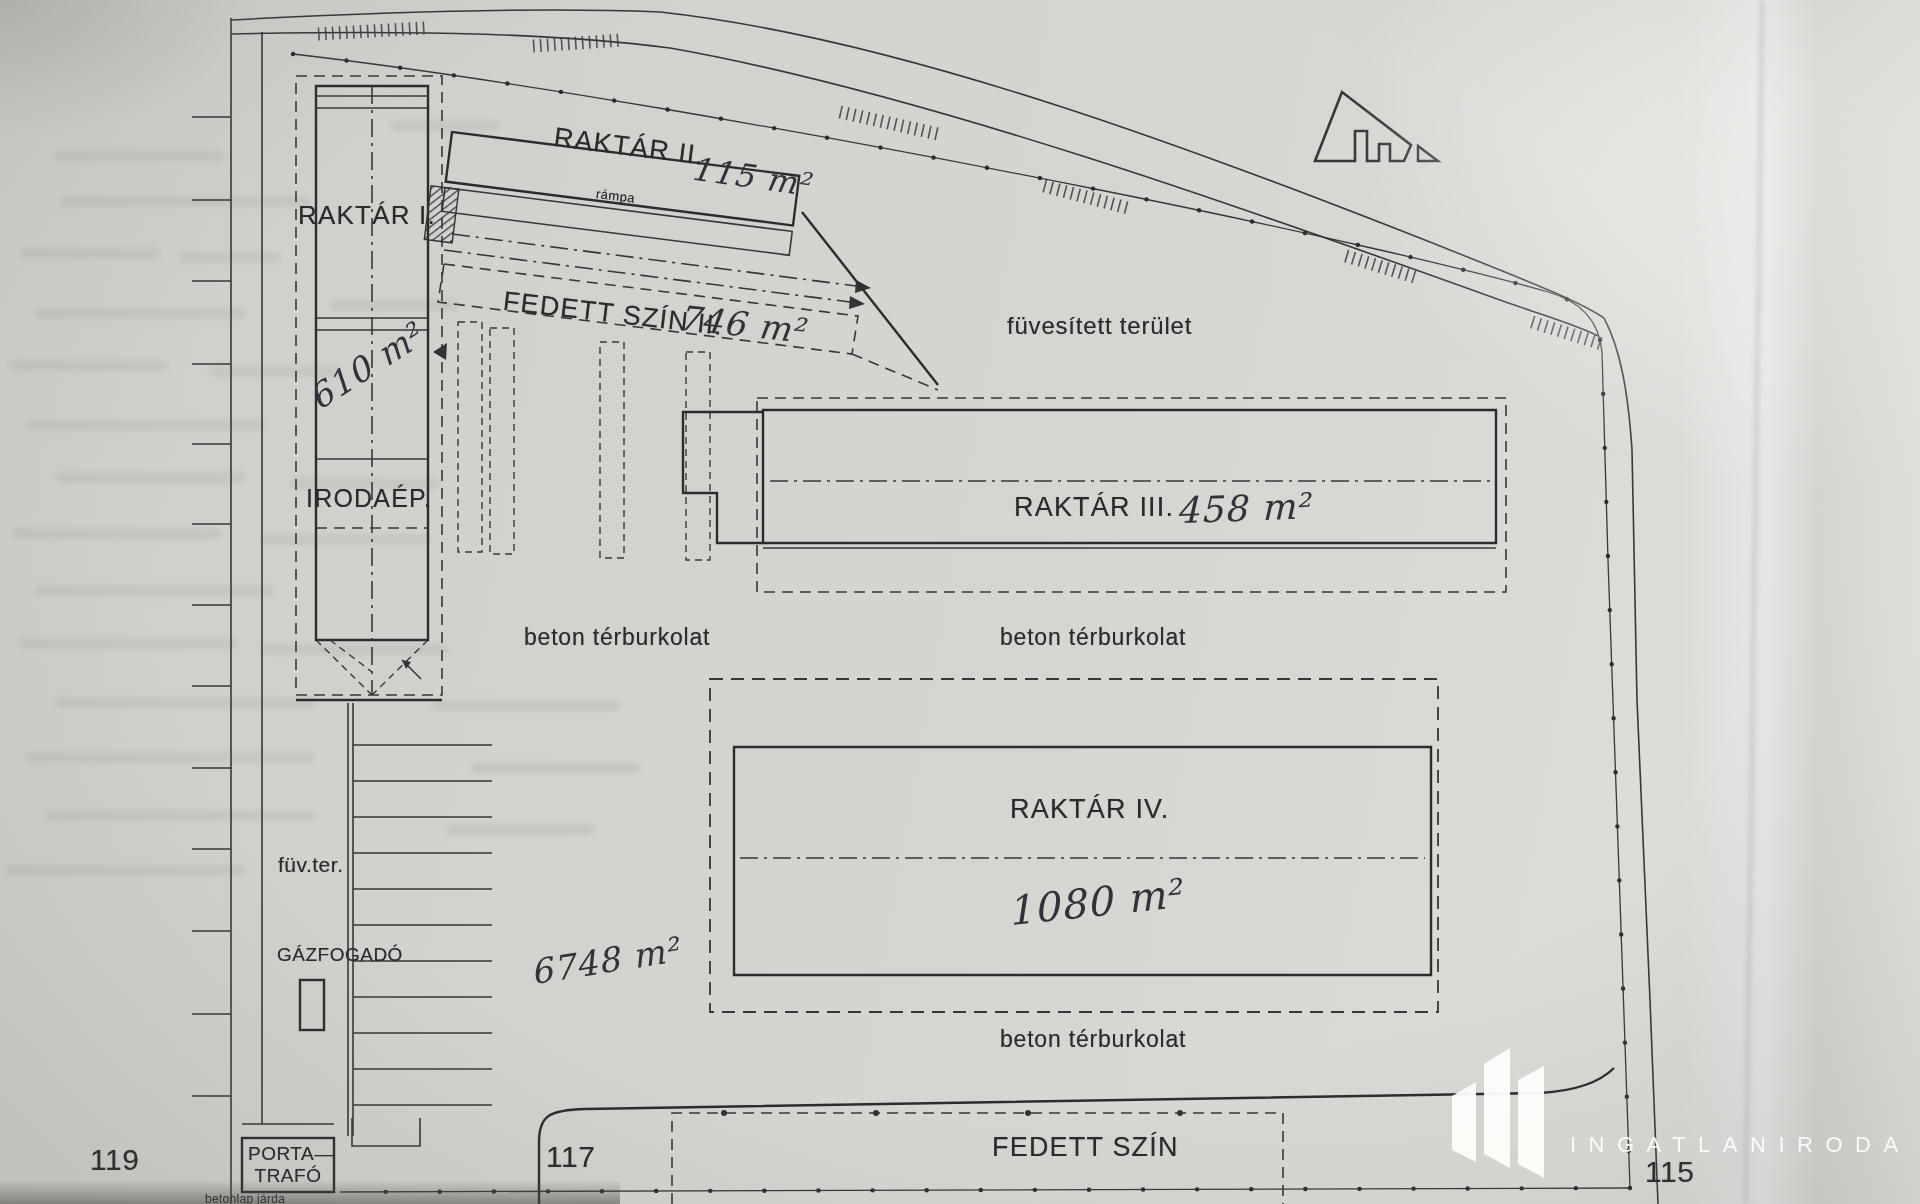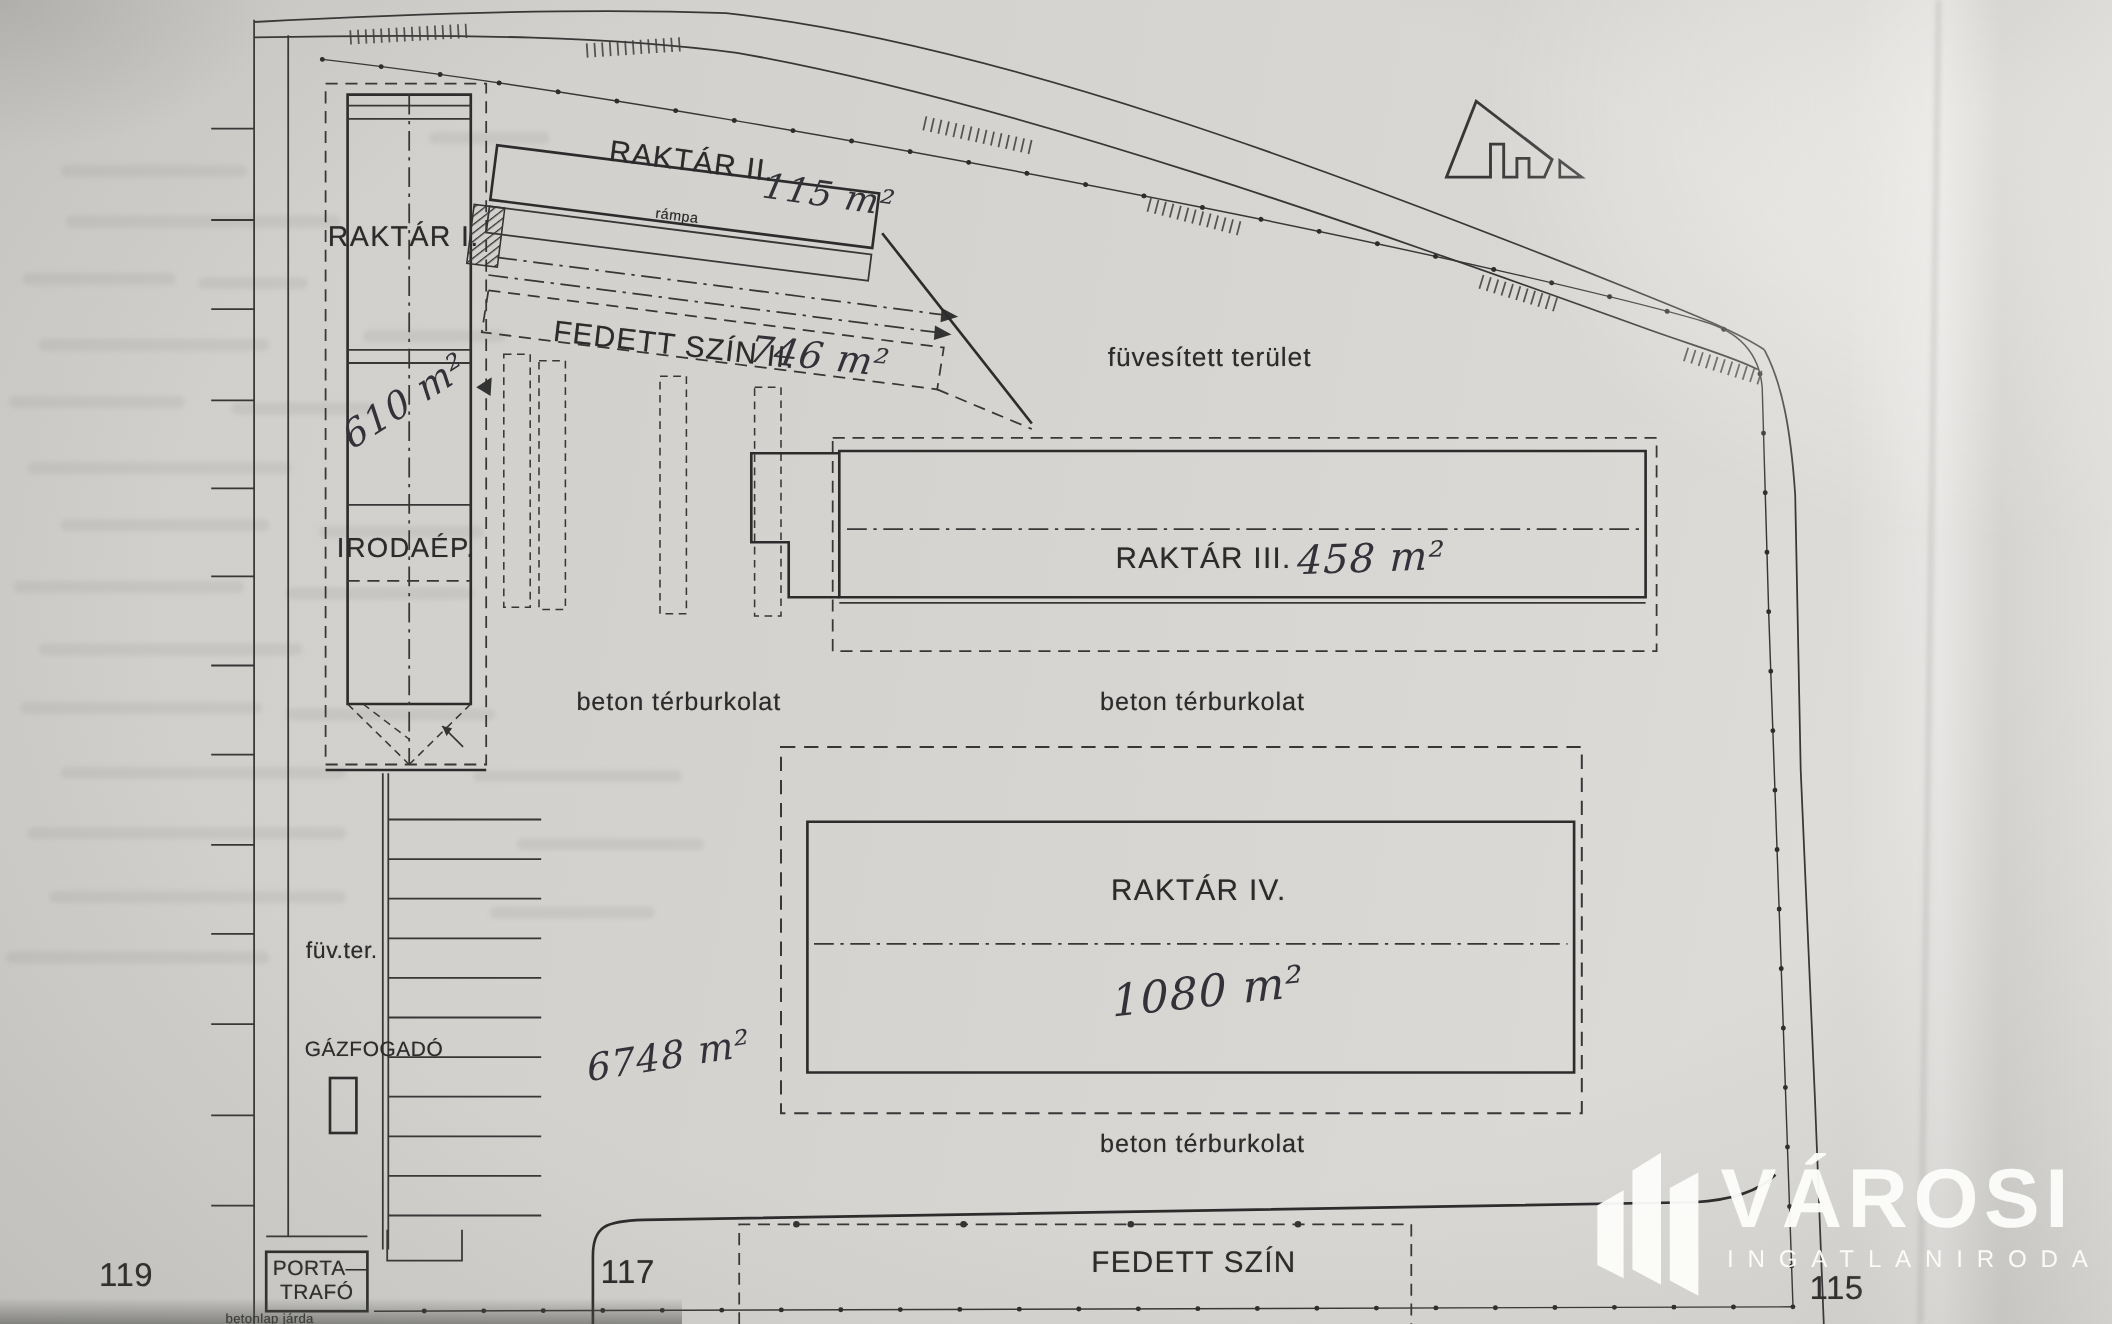--- a/index.html
+++ b/index.html
@@ -217,17 +217,16 @@
   <div class="shade" id="edge-bl"></div>
   <div class="shade" id="corner-tl"></div>
   <div class="shade" id="vignette"></div>
 
   <div class="wm" style="left:1452px;top:1040px;width:460px;height:160px">
     <svg width="105" height="132" viewBox="0 0 105 132" style="position:absolute;left:0;top:6px">
       <polygon points="0,50 24,36 24,116 0,104" fill="rgba(252,252,250,.96)"></polygon>
       <polygon points="32,18 58,2 58,122 32,108" fill="rgba(252,252,250,.96)"></polygon>
       <polygon points="66,34 92,20 92,132 66,118" fill="rgba(252,252,250,.96)"></polygon>
     </svg>
-    <div class="wm-name" style="position:absolute;left:112px;top:12px">VÁROSI</div>
     <div class="wm-sub" style="position:absolute;left:118px;top:92px">INGATLANIRODA</div>
   </div>
 
 </div>
 
 </body></html>

